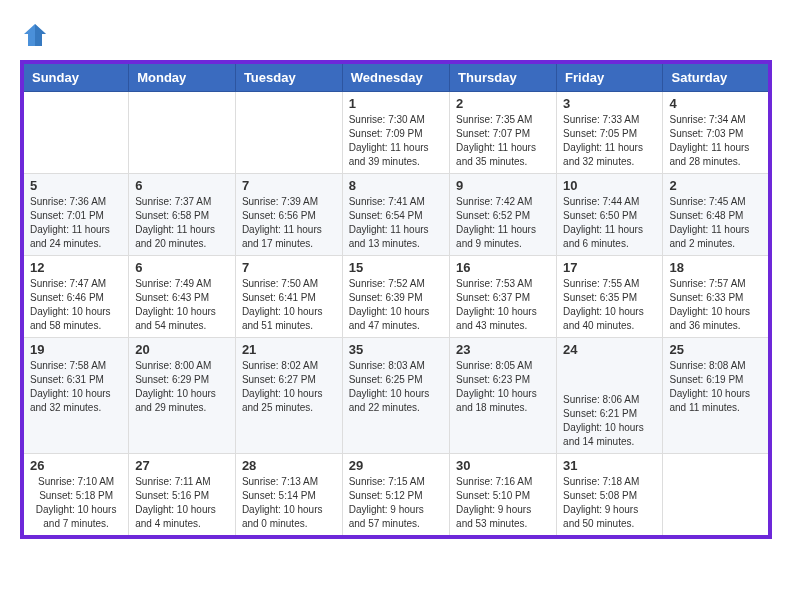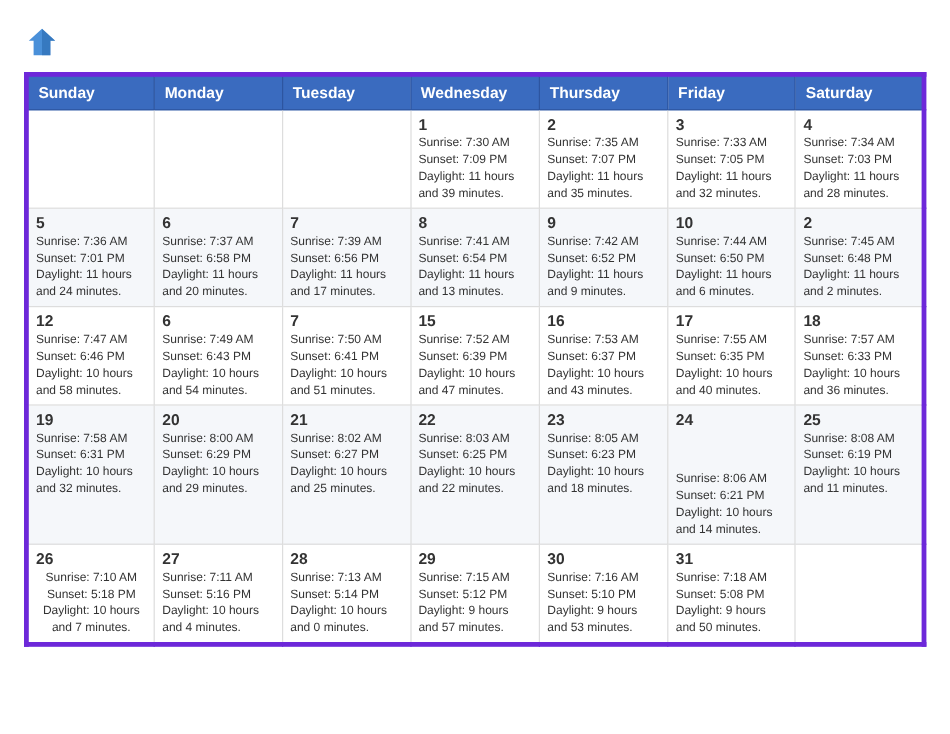--- a/index.html
+++ b/index.html
@@ -271,21 +271,21 @@
 and 29 minutes.</div>
         </td>
         <td>
           <div class="day-number">21</div>
           <div class="day-info" style="white-space: pre-line;">Sunrise: 8:02 AM
 Sunset: 6:27 PM
 Daylight: 10 hours
 and 25 minutes.</div>
         </td>
         <td>
-          <div class="day-number">22</div>
+          <div class="day-number">35</div>
           <div class="day-info" style="white-space: pre-line;">Sunrise: 8:03 AM
 Sunset: 6:25 PM
 Daylight: 10 hours
 and 22 minutes.</div>
         </td>
         <td>
           <div class="day-number">23</div>
           <div class="day-info" style="white-space: pre-line;">Sunrise: 8:05 AM
 Sunset: 6:23 PM
 Daylight: 10 hours

